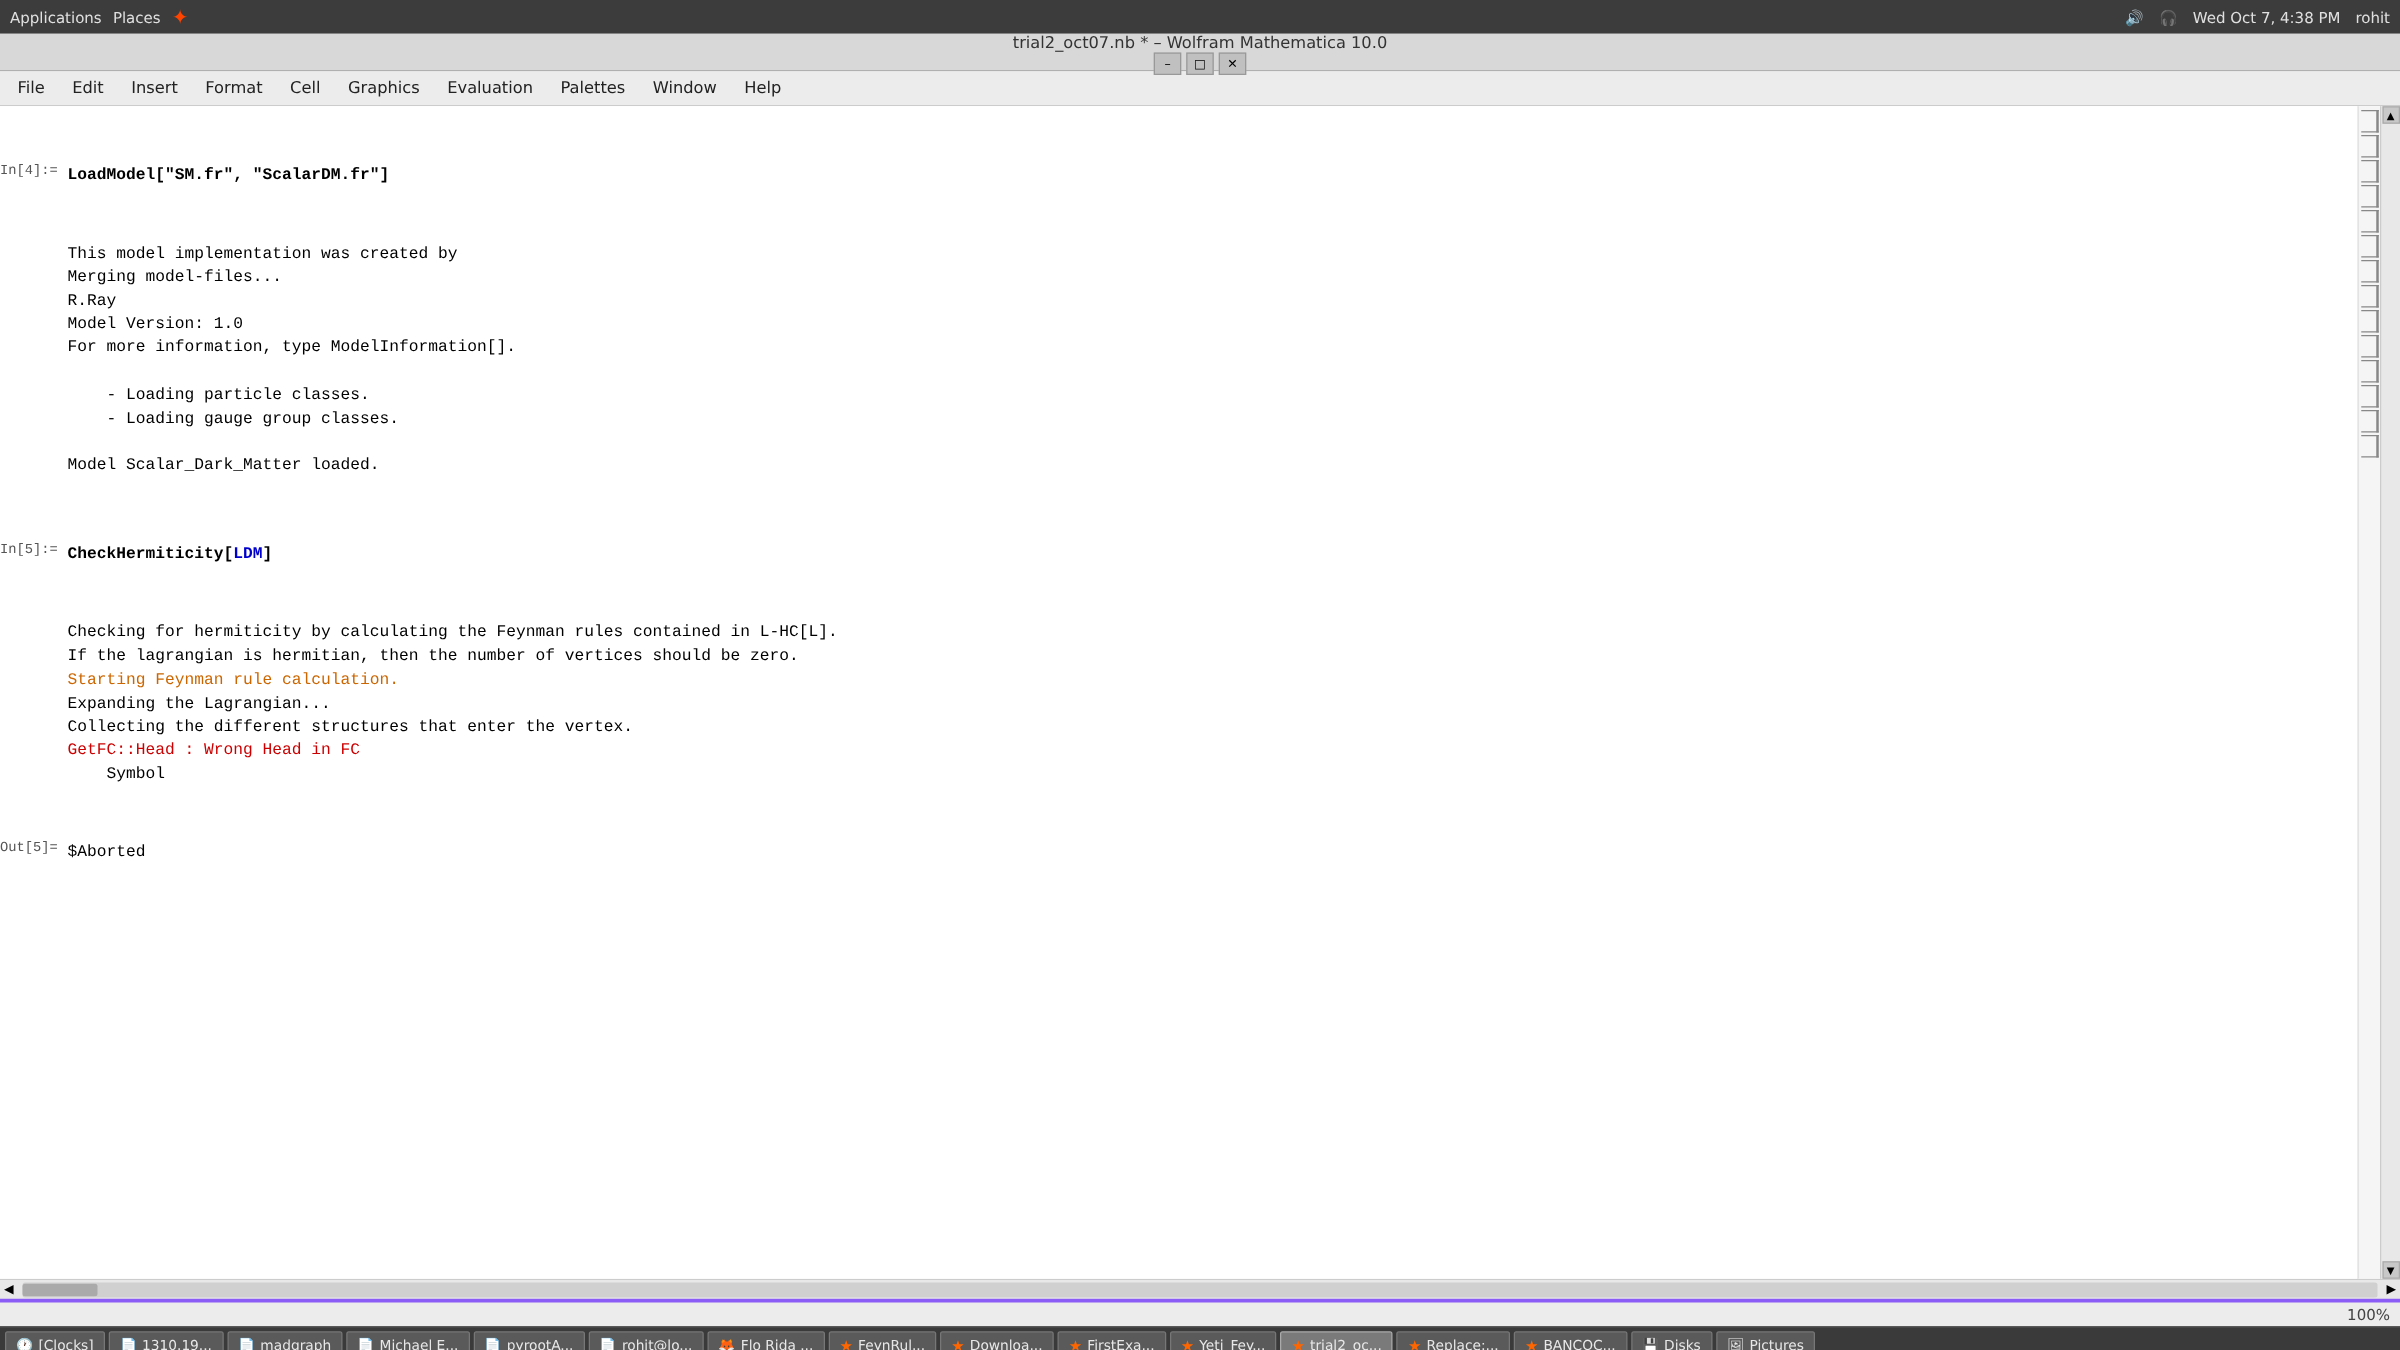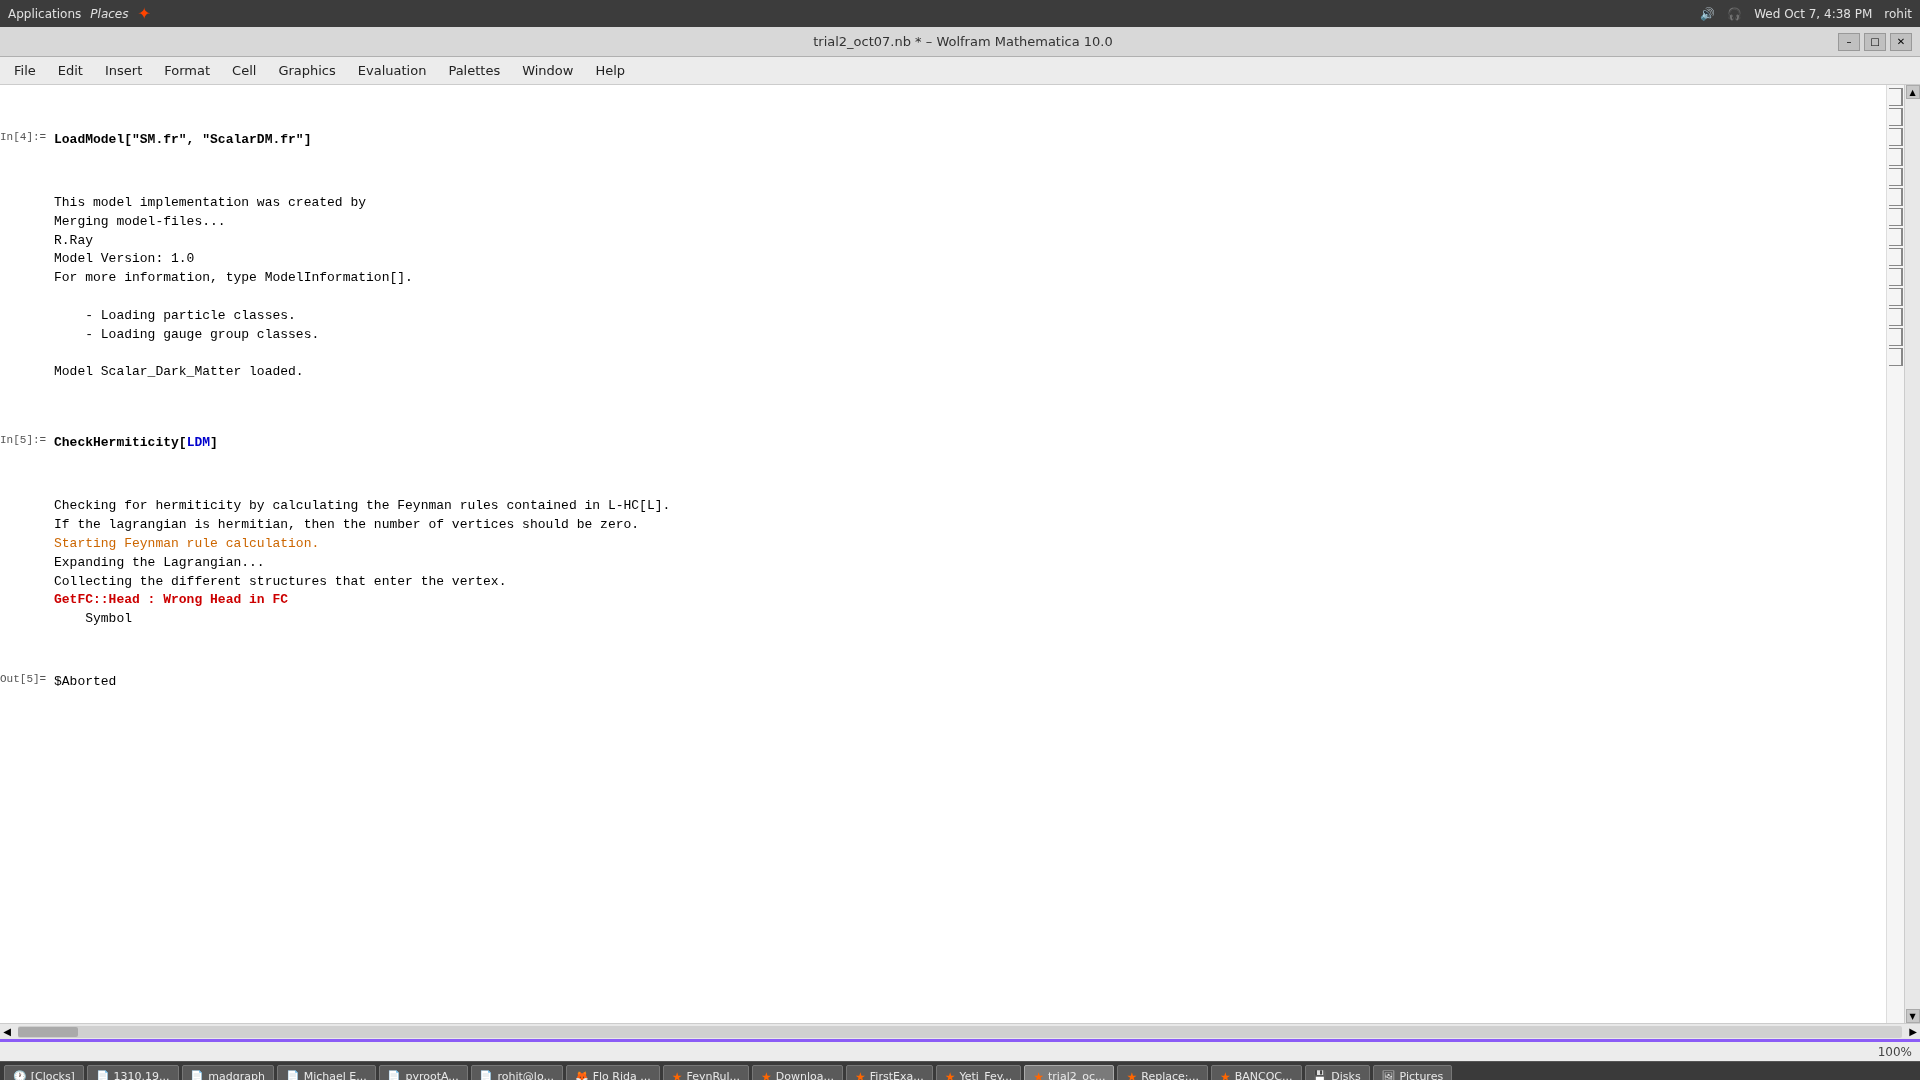--- a/index.html
+++ b/index.html
@@ -38,20 +38,21 @@
 
     
     #window-title-bar {
       height: 30px;
       background: #d8d8d8;
       display: flex;
       align-items: center;
       justify-content: space-between;
       padding: 0 8px;
       border-bottom: 1px solid #b0b0b0;
+      flex-direction: column;
     }
     #window-title {
       flex: 1;
       text-align: center;
       font-size: 13px;
       color: #333;
     }
     #window-controls {
       display: flex;
       gap: 4px;
@@ -137,21 +138,20 @@
     .cell-content .blue-text {
       color: #0000cc;
     }
 
     .cell-content .orange-text {
       color: #cc6600;
     }
 
     .cell-content .red-text {
       color: #cc0000;
-      font-weight: bold;
     }
 
     .output-line {
       color: #000;
     }
 
     
     #right-bracket-bar {
       width: 18px;
       background: #f5f5f5;
@@ -267,21 +267,21 @@
     .cell-spacer {
       height: 8px;
     }
   </style>
 </head>
 <body>
 
 <div id="system-bar">
   <div id="system-bar-left">
     <span style="cursor:pointer;">Applications</span>
-    <span style="cursor:pointer;font-style:italic;">Places</span>
+    <span style="cursor:pointer;">Places</span>
     <span style="color:#ff4400; font-size:16px;">✦</span>
   </div>
   <div id="system-bar-right">
     <span>🔊</span>
     <span>🎧</span>
     <span>Wed Oct 7, 4:38 PM</span>
     <span>rohit</span>
   </div>
 </div>
 

